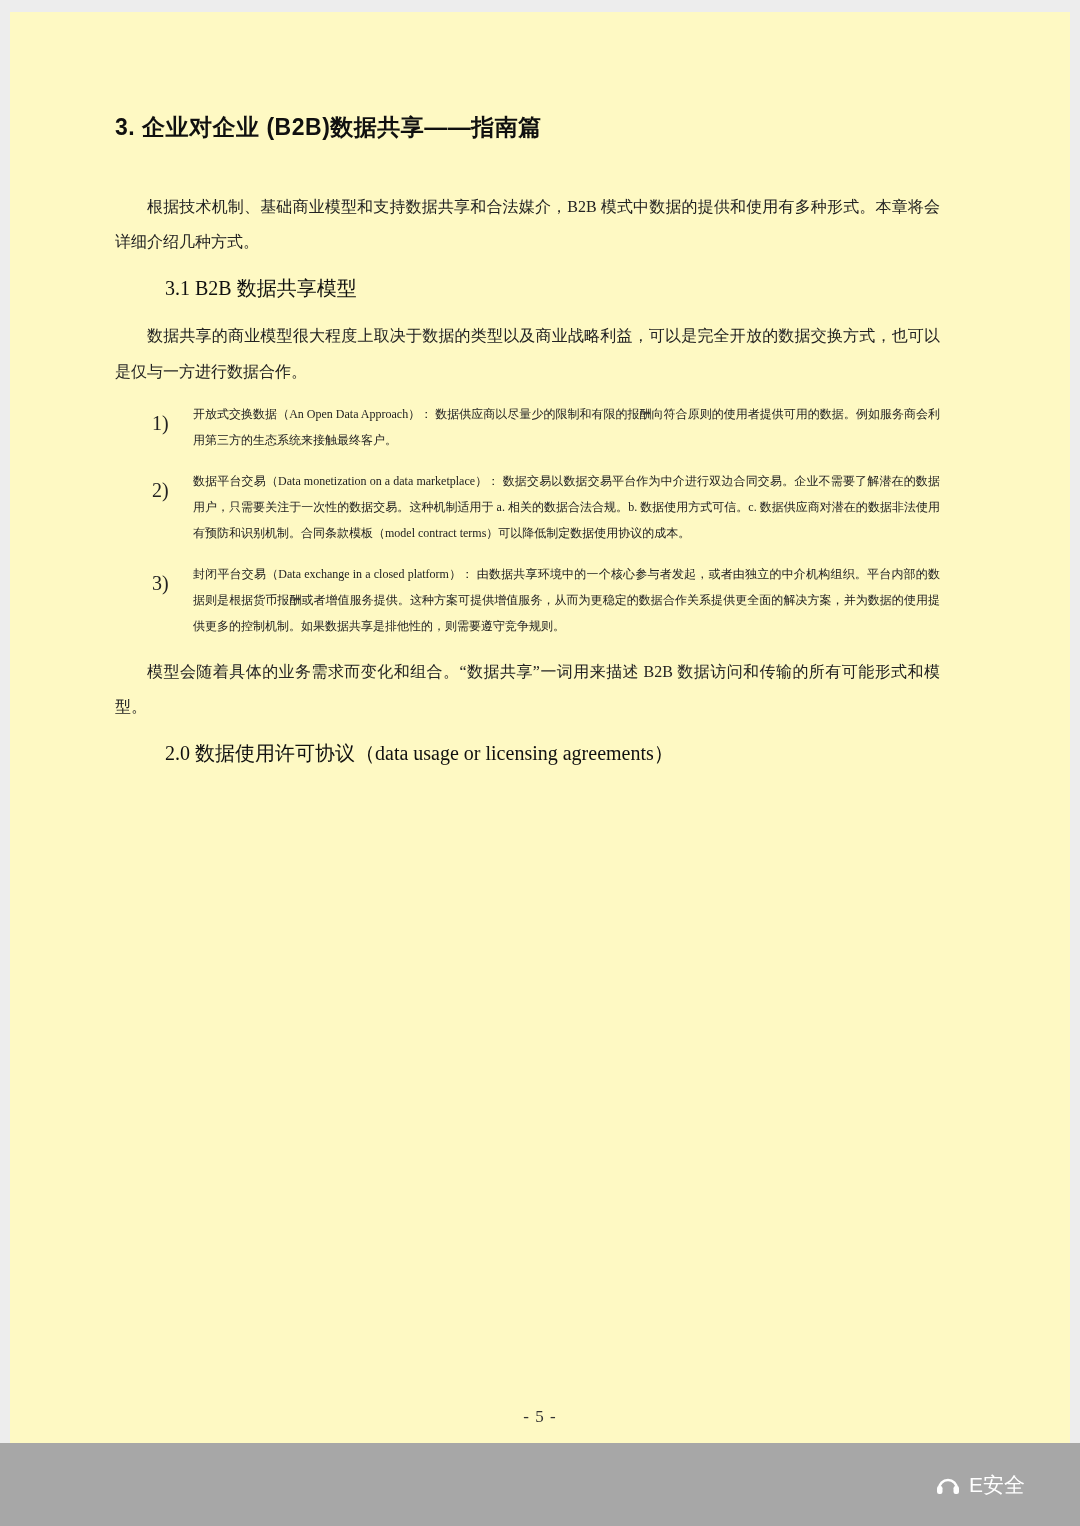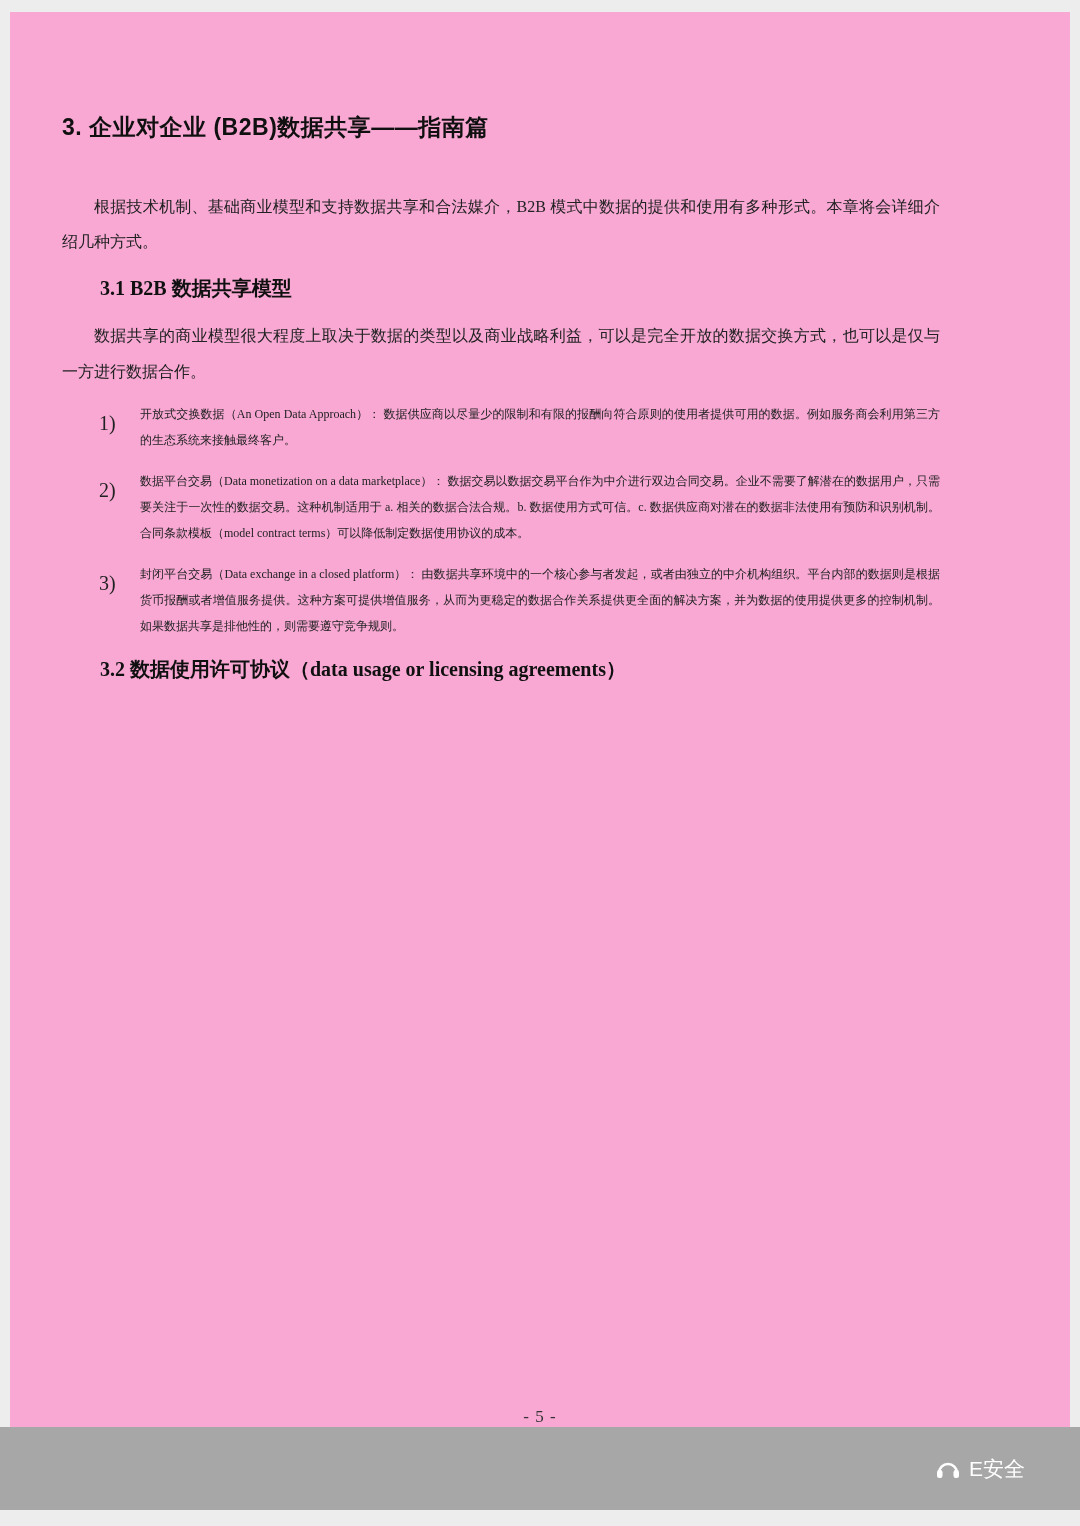--- a/index.html
+++ b/index.html
@@ -14,22 +14,22 @@
     background: #ededed;
     overflow: hidden;
   }
 
   .sheet {
     position: absolute;
     top: 12px;
     left: 10px;
     right: 10px;
     bottom: 83px;
-    background: #f9a8d4;
-    padding: 100px 130px 0 52px;
+    background: #fef9c3;
+    padding: 100px 130px 0 105px;
     color: #1f1f1f;
   }
 
   .doc-title {
     font-family: "Liberation Sans", "DejaVu Sans", sans-serif;
     font-size: 23px;
     font-weight: bold;
     color: #101010;
     margin-bottom: 46px;
     letter-spacing: 0.5px;
@@ -39,23 +39,23 @@
     font-size: 16px;
     line-height: 2.2;
     text-align: justify;
     text-indent: 2em;
     margin-bottom: 12px;
     color: #222222;
   }
 
   .sec-heading {
     font-size: 20px;
-    font-weight: bold;
+    font-weight: normal;
     color: #101010;
-    margin: 16px 0 16px 38px;
+    margin: 16px 0 16px 50px;
   }
 
   .list { margin-left: 37px; }
 
   .list-item {
     display: flex;
     margin-bottom: 14px;
   }
   .list-item .marker {
     flex: 0 0 41px;
@@ -79,21 +79,21 @@
     text-align: center;
     font-size: 17px;
     color: #333333;
     letter-spacing: 1px;
   }
 
   .footer-bar {
     position: absolute;
     left: 0;
     right: 0;
-    bottom: 16px;
+    bottom: 0;
     height: 83px;
     background: #a7a7a7;
   }
 
   .brand {
     position: absolute;
     right: 55px;
     top: 50%;
     transform: translateY(-50%);
     display: flex;
@@ -133,22 +133,23 @@
         <div class="li-text">数据平台交易（Data monetization on a data marketplace）： 数据交易以数据交易平台作为中介进行双边合同交易。企业不需要了解潜在的数据用户，只需要关注于一次性的数据交易。这种机制适用于 a. 相关的数据合法合规。b. 数据使用方式可信。c. 数据供应商对潜在的数据非法使用有预防和识别机制。合同条款模板（model contract terms）可以降低制定数据使用协议的成本。</div>
       </div>
 
       <div class="list-item">
         <span class="marker">3)</span>
         <div class="li-text">封闭平台交易（Data exchange in a closed platform）： 由数据共享环境中的一个核心参与者发起，或者由独立的中介机构组织。平台内部的数据则是根据货币报酬或者增值服务提供。这种方案可提供增值服务，从而为更稳定的数据合作关系提供更全面的解决方案，并为数据的使用提供更多的控制机制。如果数据共享是排他性的，则需要遵守竞争规则。</div>
       </div>
 
     </div>
 
+    <p class="para">模型会随着具体的业务需求而变化和组合。“数据共享”一词用来描述 B2B 数据访问和传输的所有可能形式和模型。</p>
 
-    <h2 class="sec-heading">3.2 数据使用许可协议（data usage or licensing agreements）</h2>
+    <h2 class="sec-heading">2.0 数据使用许可协议（data usage or licensing agreements）</h2>
 
 
     <div class="page-number">- 5 -</div>
   </div>
 
   <div class="footer-bar">
     <div class="brand">
       <span>
         <svg width="26" height="22" viewBox="0 0 26 22">
           <path d="M4 15 A9 9 0 0 1 22 15" stroke="#ffffff" stroke-width="2.6" fill="none"></path>

